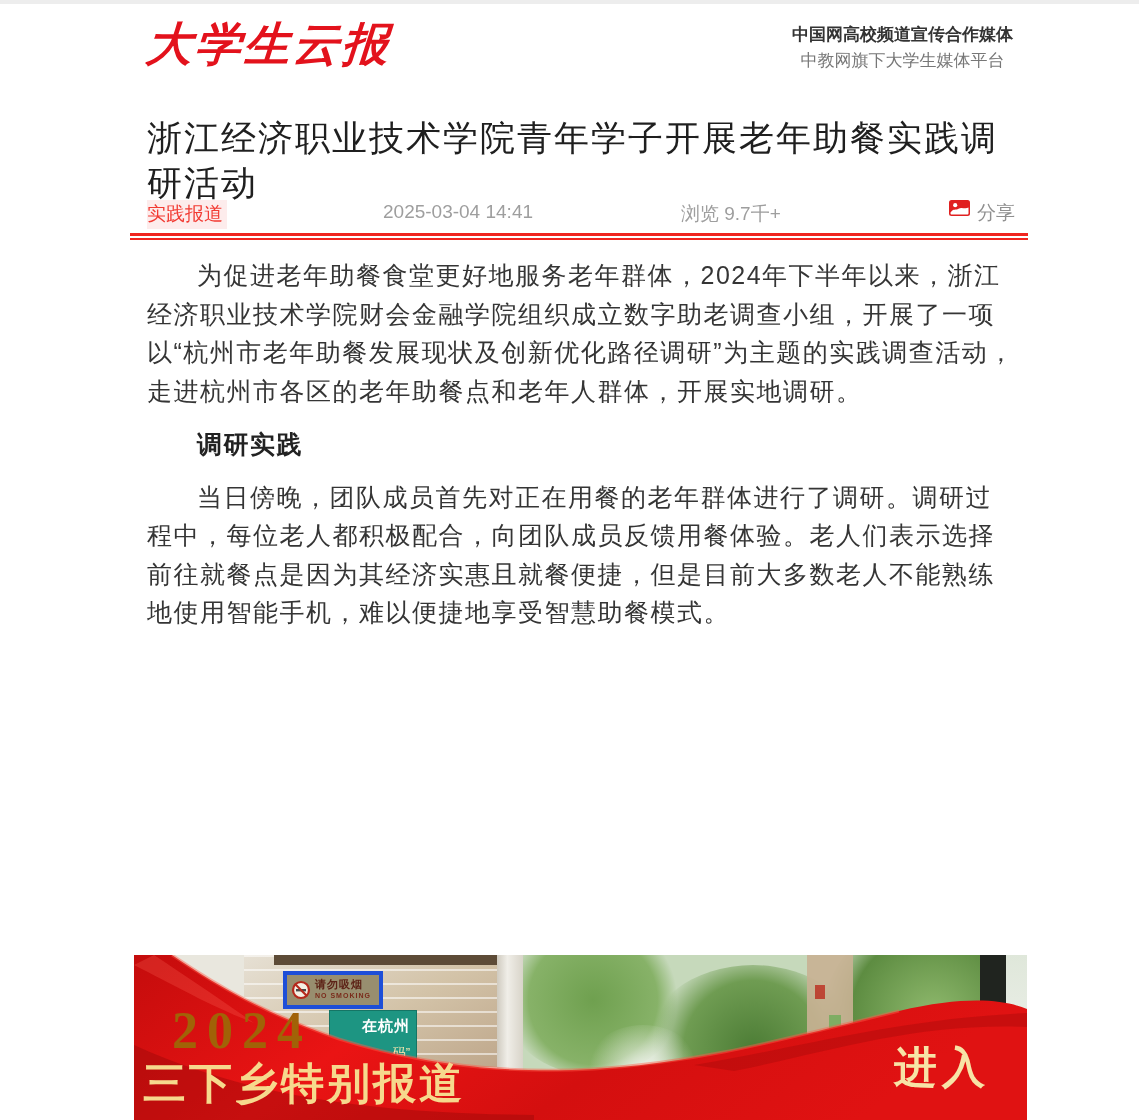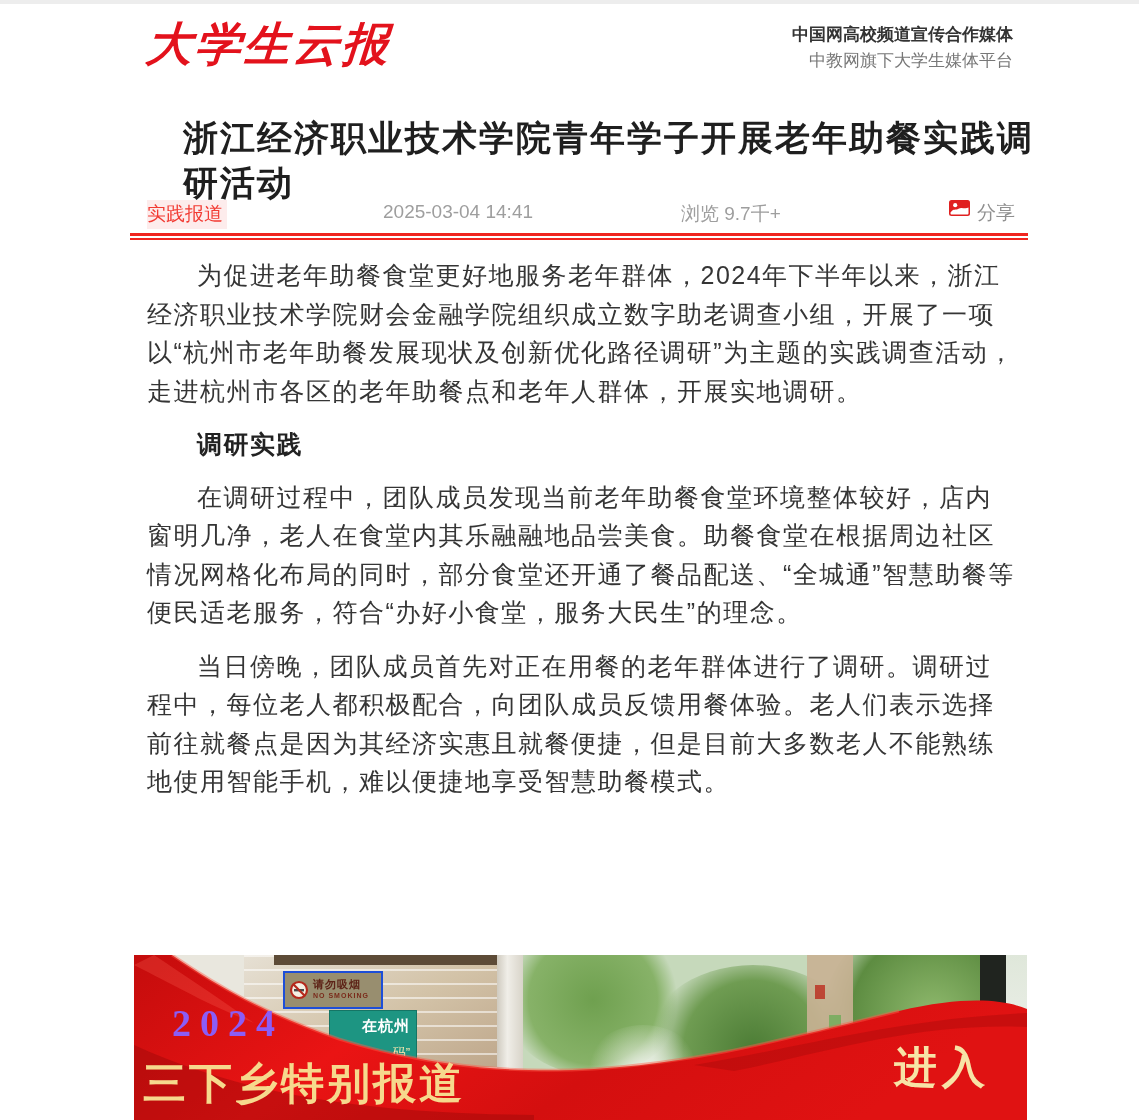--- a/index.html
+++ b/index.html
@@ -2,27 +2,27 @@
 <html><head>
 <meta charset="utf-8">
 <style>
   html,body{margin:0;padding:0;background:#ffffff;}
   body{font-family:"Liberation Sans","DejaVu Sans",sans-serif;width:1139px;height:1120px;position:relative;overflow:hidden;}
   .top-strip{position:absolute;left:0;top:0;width:1139px;height:4px;background:#ededed;}
 
   
   .logo{position:absolute;left:146px;top:14px;font-family:"DejaVu Serif","Liberation Serif",serif;
         font-style:italic;font-weight:bold;font-size:46px;color:#e3121c;letter-spacing:3px;transform:skewX(-4deg);cursor:pointer;}
-  .taglines{position:absolute;right:126px;top:22px;text-align:right;line-height:26px;}
+  .taglines{position:absolute;right:126px;top:22px;text-align:center;line-height:26px;}
   .tagline1{font-size:17px;color:#333;font-weight:bold;}
   .tagline2{font-size:17px;color:#777;}
 
   
-  .title{position:absolute;left:147px;top:92px;width:872px;font-size:35px;font-weight:bold;color:#1f1f1f;
-         line-height:45px;letter-spacing:2px;margin-left:36px;}
+  .title{position:absolute;left:147px;top:92px;width:872px;font-size:35px;font-weight:normal;color:#1f1f1f;
+         line-height:45px;letter-spacing:2px;}
 
   
   .meta{position:absolute;left:147px;top:199px;width:868px;height:26px;font-size:19px;}
   .meta .category{position:absolute;left:0;top:1px;color:#f23b33;background:#fdecec;padding:1px 4px 2px 0;}
   .meta .date{position:absolute;left:236px;top:2px;color:#9e9e9e;}
   .meta .views{position:absolute;left:534px;top:2px;color:#9e9e9e;}
   .meta .share{position:absolute;right:0;top:1px;color:#8f8f8f;display:flex;gap:7px;cursor:pointer;}
 
   .divider{position:absolute;left:130px;top:233px;width:898px;height:7px;
            background:linear-gradient(to bottom,#f0251f 0 3px,#ffffff 3px 5px,#f0251f 5px 7px);}
@@ -35,42 +35,42 @@
 
   
   .banner{position:absolute;left:134px;top:955px;width:893px;height:165px;overflow:hidden;cursor:pointer;}
   .photo{position:absolute;left:0;top:0;width:893px;height:165px;background:#e9e7de;}
   .wall{position:absolute;left:110px;top:0;width:260px;height:165px;
         background:linear-gradient(150deg,#e6e0d4 0%,#d3c3a8 45%,#b59a7e 100%);}
   .wall:before{content:"";position:absolute;inset:0;
         background:repeating-linear-gradient(to bottom,rgba(255,255,255,.55) 0 2px,rgba(0,0,0,0) 2px 14px);}
   .topbeam{position:absolute;left:140px;top:0;width:330px;height:10px;background:#5d4b37;}
   .plaque{position:absolute;left:149px;top:16px;width:100px;height:38px;background:#988e6f;
-          border:2px solid #1d4ed8;box-sizing:border-box;display:flex;align-items:center;gap:4px;padding:2px 4px;}
+          border:4px solid #1d4ed8;box-sizing:border-box;display:flex;align-items:center;gap:4px;padding:2px 4px;}
   .plaque .txt{line-height:12px;}
   .plaque .cn{font-size:11px;font-weight:bold;color:#5d2317;letter-spacing:1px;}
   .plaque .en{font-size:7px;font-weight:bold;color:#7a2a1a;letter-spacing:1px;}
   .greensign{position:absolute;left:196px;top:56px;width:86px;height:80px;background:#1d9582;
              box-shadow:0 0 0 1px #157565;text-align:right;padding:6px 6px 0 0;box-sizing:border-box;}
   .greensign .l1{font-size:15px;color:#fff;font-weight:bold;letter-spacing:1px;}
   .greensign .l2{font-size:13px;color:#ffe9b0;margin-top:8px;}
   .column{position:absolute;left:363px;top:0;width:26px;height:165px;
           background:linear-gradient(to right,#cfcabf,#f0eee8 40%,#d8d4c9);}
   .window{position:absolute;left:389px;top:0;width:457px;height:165px;background:#c6d9bb;overflow:hidden;}
   .blob{position:absolute;border-radius:50%;}
   .pillar{position:absolute;left:284px;top:0;width:46px;height:165px;background:#c9b294;opacity:.9;}
   .pillar:before{content:"";position:absolute;left:8px;top:30px;width:10px;height:14px;background:#c0392b;}
   .pillar:after{content:"";position:absolute;left:22px;top:60px;width:12px;height:16px;background:#7fae63;}
   .redsign1{position:absolute;left:390px;top:85px;width:46px;height:26px;background:#b8372a;}
   .redsign2{position:absolute;left:310px;top:95px;width:26px;height:20px;background:#b8372a;opacity:.8;}
   .post{position:absolute;left:846px;top:0;width:26px;height:165px;background:#20241f;}
   .rightsliver{position:absolute;left:872px;top:0;width:21px;height:165px;background:linear-gradient(to bottom,#dfe7da,#f6f6f4);}
   .ribbon{position:absolute;left:0;top:0;}
   .b-year{position:absolute;left:38px;top:46px;font-family:"Liberation Serif","DejaVu Serif",serif;
-          font-weight:bold;font-size:38px;color:#8b5cf6;letter-spacing:9px;}
+          font-weight:bold;font-size:52px;color:#a16207;letter-spacing:9px;}
   .b-title{position:absolute;left:9px;top:92px;font-family:Liberation Sans, sans-serif;
            font-weight:bold;font-size:43px;color:#f6d98d;letter-spacing:3px;white-space:nowrap;margin-top:8px;}
   .b-enter{position:absolute;left:760px;top:84px;font-family:Liberation Mono, monospace;
            font-weight:bold;font-size:43px;color:#f7e3a6;letter-spacing:5px;}
 </style>
 </head>
 <body>
 
 <div class="top-strip"></div>
 
@@ -95,21 +95,20 @@
     </svg>
     <span>分享</span>
   </span>
 </div>
 
 <div class="divider"></div>
 
 <div class="content">
   <p>为促进老年助餐食堂更好地服务老年群体，2024年下半年以来，浙江经济职业技术学院财会金融学院组织成立数字助老调查小组，开展了一项以“杭州市老年助餐发展现状及创新优化路径调研”为主题的实践调查活动，走进杭州市各区的老年助餐点和老年人群体，开展实地调研。</p>
   <h3>调研实践</h3>
-  <p>在调研过程中，团队成员发现当前老年助餐食堂环境整体较好，店内窗明几净，老人在食堂内其乐融融地品尝美食。助餐食堂在根据周边社区情况网格化布局的同时，部分食堂还开通了餐品配送、“全城通”智慧助餐等便民适老服务，符合“办好小食堂，服务大民生”的理念。</p>
   <p>当日傍晚，团队成员首先对正在用餐的老年群体进行了调研。调研过程中，每位老人都积极配合，向团队成员反馈用餐体验。老人们表示选择前往就餐点是因为其经济实惠且就餐便捷，但是目前大多数老人不能熟练地使用智能手机，难以便捷地享受智慧助餐模式。</p>
 </div>
 
 <div class="banner">
   <div class="photo">
     <div class="wall"></div>
     <div class="topbeam"></div>
     <div class="plaque">
       <svg width="20" height="20" viewBox="0 0 20 20">
         <circle cx="10" cy="10" r="8" fill="#f4f0e4" stroke="#b5291c" stroke-width="2.2"></circle>

